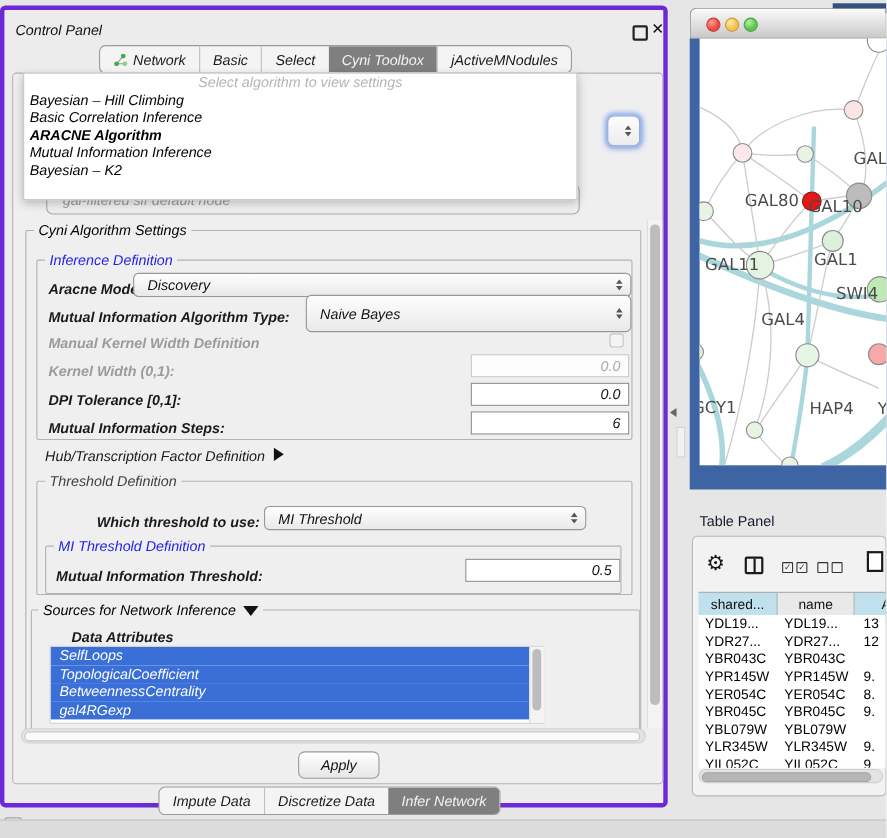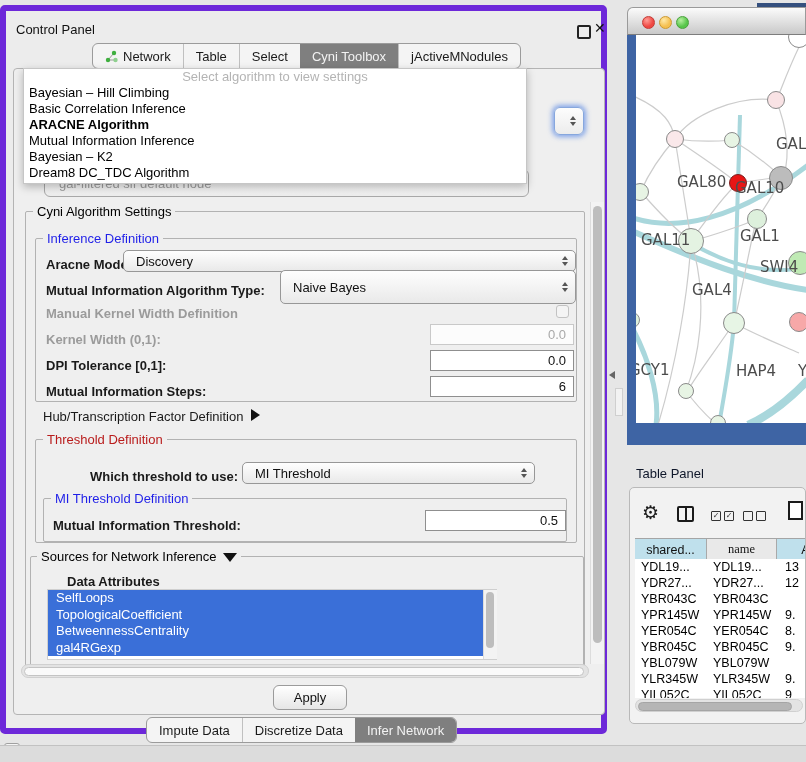--- a/index.html
+++ b/index.html
@@ -1,21 +1,21 @@
 <!DOCTYPE html>
 <html><head>
 <meta charset="utf-8">
 <style>
   html,body{margin:0;padding:0;}
   body{font-family:"Liberation Sans","DejaVu Sans",sans-serif;}
   .screen{position:relative;width:806px;height:762px;background:#e6e6e6;overflow:hidden;}
   .abs{position:absolute;}
 
   
-  .cpanel{left:0;top:5px;width:607px;height:729px;background:#ececec;border:6px solid #6d28d9;border-radius:5px;box-sizing:border-box;}
+  .cpanel{left:0;top:5px;width:607px;height:729px;background:#ececec;border:4px solid #6d28d9;border-radius:5px;box-sizing:border-box;font-style:italic;}
   .cp-title{left:10px;top:11px;font-size:13px;color:#111;}
   .float-btn{left:571px;top:14px;width:10px;height:10px;border:2px solid #222;border-radius:2px;}
   .close-btn{left:588px;top:9px;font-size:14px;font-weight:bold;color:#111;}
   .tabstrip{display:flex;align-items:stretch;background:#f4f4f4;border:1px solid #9b9b9b;border-radius:6px;overflow:hidden;height:24px;}
   .tabstrip.top{left:86px;top:32px;}
   .tabstrip.bottom{left:140px;top:706px;}
   .tab{display:flex;align-items:center;padding:0 12px;font-size:13px;color:#1a1a1a;white-space:nowrap;border-left:1px solid #c0c0c0;}
   .tab:first-child{border-left:none;}
   .tab.sel{background:#7f7f7f;color:#f3f3f3;border-left:none;}
   .tab .ticon{margin-right:5px;display:inline-flex;}
@@ -28,21 +28,21 @@
   
   .dropdown{left:17px;top:57px;width:504px;height:116px;background:#ffffff;border:1px solid #c6c6c6;box-shadow:0 3px 8px rgba(0,0,0,.25);z-index:10;box-sizing:border-box;}
   .dd-placeholder{height:16px;line-height:16px;text-align:center;font-size:13px;color:#b4b4b4;}
   .dd-item{height:16px;line-height:16px;padding-left:5px;font-size:13px;color:#000;white-space:nowrap;}
   .dd-item.bold{font-weight:bold;}
 
   
   .fset{position:absolute;border:1px solid #b2b2b2;border-radius:2px;box-sizing:border-box;}
   .ftitle{position:absolute;font-size:13px;background:#efefef;padding:0 4px;white-space:nowrap;z-index:3;}
   .ftitle.blue{color:#1f1fe8;}
-  .ftitle.green{color:#b91c1c;}
+  .ftitle.green{color:#404040;}
   .lbl{position:absolute;font-size:13px;font-weight:bold;color:#1a1a1a;white-space:nowrap;}
   .lbl.dis{color:#9b9b9b;}
   .plain{font-weight:normal;}
 
   .combo{position:absolute;border:1px solid #979797;border-radius:5px;background:linear-gradient(#fefefe,#e9e9e9);font-size:13px;color:#111;display:flex;align-items:center;padding:0 12px;box-sizing:border-box;}
   .stepper{position:absolute;right:7px;top:50%;transform:translateY(-50%);display:flex;flex-direction:column;align-items:center;}
   .tri{width:0;height:0;border-left:3.5px solid transparent;border-right:3.5px solid transparent;}
   .tri.up{border-bottom:4px solid #555;margin-bottom:2px;}
   .tri.dn{border-top:4px solid #555;}
   .inputf{position:absolute;border:1px solid #8f8f8f;background:#fff;font-size:13px;color:#111;display:flex;align-items:center;justify-content:flex-end;padding:0 7px;box-sizing:border-box;}
@@ -114,21 +114,21 @@
               <line x1="3" y1="10" x2="9" y2="3" stroke="#9a9a9a" stroke-width="1"></line>
               <line x1="3" y1="10" x2="10" y2="10" stroke="#9a9a9a" stroke-width="1"></line>
               <circle cx="3" cy="10" r="2.2" fill="#3faf3f"></circle>
               <circle cx="9" cy="3" r="2.2" fill="#3faf3f"></circle>
               <circle cx="10.5" cy="10" r="2.2" fill="#8fd08f"></circle>
             </svg>
         </span>
         <span>Network</span>
       </div>
       <div class="tab">
-          <span>Table</span>
+          <span>Basic</span>
         </div>
       <div class="tab">
           <span>Select</span>
         </div>
       <div class="tab sel">
           <span>Cyni Toolbox</span>
         </div>
       <div class="tab">
           <span>jActiveMNodules</span>
         </div>
@@ -146,21 +146,20 @@
       <span>gal-filtered sif default node</span>
     </div>
 
     <div class="abs dropdown">
       <div class="dd-placeholder">Select algorithm to view settings</div>
       <div class="dd-item">Bayesian – Hill Climbing</div>
       <div class="dd-item">Basic Correlation Inference</div>
       <div class="dd-item bold">ARACNE Algorithm</div>
       <div class="dd-item">Mutual Information Inference</div>
       <div class="dd-item">Bayesian – K2</div>
-      <div class="dd-item">Dream8 DC_TDC Algorithm</div>
     </div>
 
     <div class="abs vscroll" style="left:584px;top:191px;width:13px;height:462px;">
       <div class="vthumb" style="left:2px;top:4px;width:9px;height:437px;"></div>
     </div>
 
     <div class="fset" style="left:19px;top:200px;width:560px;height:456px;"></div>
     <div class="ftitle" style="left:27px;top:193px;">Cyni Algorithm Settings</div>
 
     <div class="fset" style="left:29px;top:227px;width:542px;height:164px;"></div>
@@ -345,21 +344,21 @@
       <span class="bx">✓</span>
     </div>
     <div class="pair" style="left:113px;">
       <span class="bx"></span>
       <span class="bx"></span>
     </div>
     <div class="docicon"></div>
 
     <div class="thead">
       <div class="th hl" style="width:72px;">shared...</div>
-      <div class="th" style="width:70px;font-family:Liberation Serif, serif;">name</div>
+      <div class="th" style="width:70px;">name</div>
       <div class="th hl" style="flex:1;">A</div>
     </div>
 
     <div class="trows">
       <div class="trow">
           <span class="c1">YDL19...</span>
           <span class="c2">YDL19...</span>
           <span class="c3">13</span>
         </div>
       <div class="trow">

